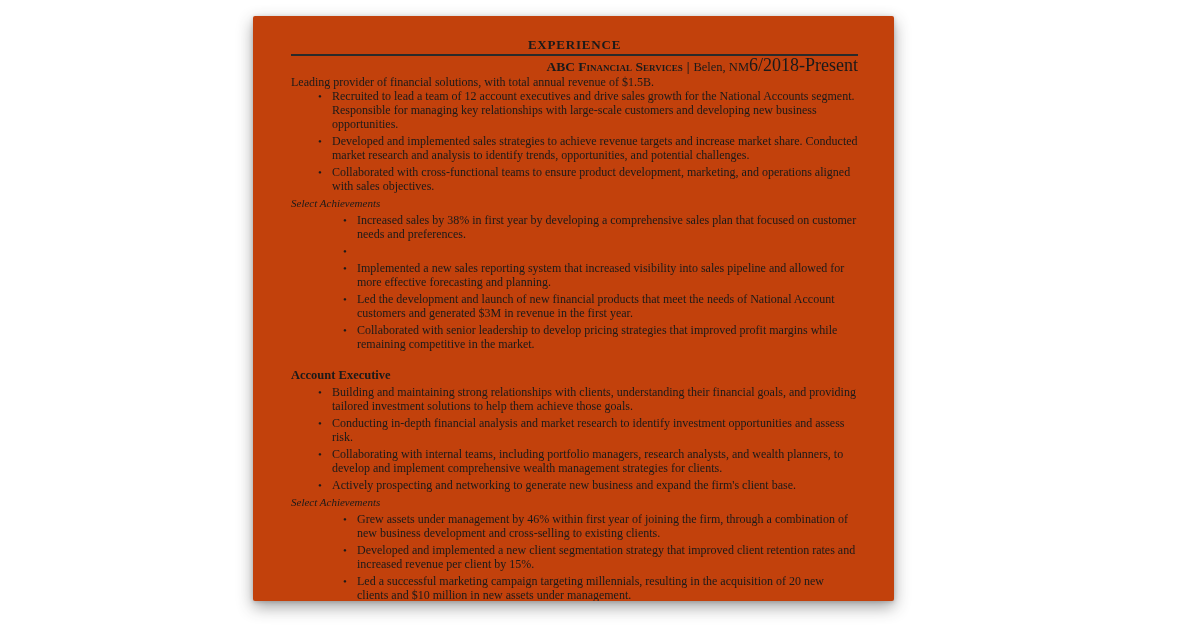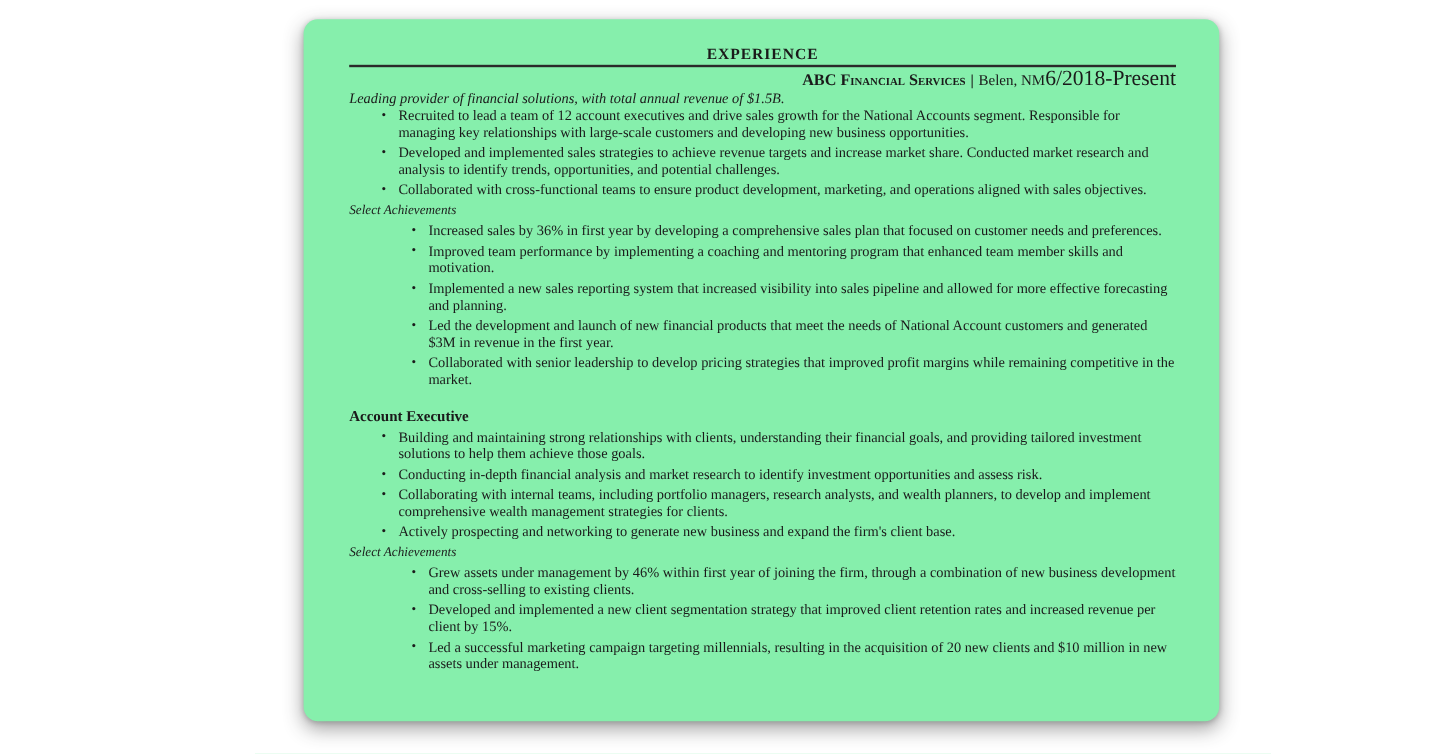--- a/index.html
+++ b/index.html
@@ -6,23 +6,23 @@
   html, body {
     width: 1200px; height: 628px;
     background: #ffffff;
     font-family: "Liberation Serif", serif;
     color: #1a1a1a;
     overflow: hidden;
   }
   .sheet {
     position: absolute;
     left: 253px; top: 16px;
-    width: 763px; height: 585px;
-    background: #86efac;
-    border-radius: 12px;
+    width: 641px; height: 585px;
+    background: #c2410c;
+    border-radius: 2px;
     box-shadow: 0 6px 16px rgba(50,50,50,0.45), 0 1px 4px rgba(0,0,0,0.18);
     padding: 22px 36px 12px 38px;
     overflow: hidden;
   }
   .section-title {
     text-align: center;
     font-weight: bold;
     font-size: 13px;
     letter-spacing: 0.8px;
     line-height: 14px;
@@ -38,21 +38,20 @@
   }
   .company {
     font-weight: bold;
     font-variant: small-caps;
     font-size: 13.5px;
   }
   .sep { font-weight: bold; font-size: 12.5px; }
   .location { font-size: 12.5px; }
   .dates { font-size: 18px; white-space: nowrap; }
   .tagline {
-    font-style: italic;
     font-size: 12px;
     line-height: 14px;
   }
   .job-title {
     font-weight: bold;
     font-size: 12.5px;
     line-height: 15px;
     margin-bottom: 2px;
   }
   .bullet {
@@ -108,25 +107,24 @@
         <span class="dot">•</span>
         <span>Collaborated with cross-functional teams to ensure product development, marketing, and operations aligned with sales objectives.</span>
       </div>
     </div>
 
     <div class="ach-label">Select Achievements</div>
 
     <div class="bullets">
       <div class="bullet lvl2">
         <span class="dot">•</span>
-        <span>Increased sales by 36% in first year by developing a comprehensive sales plan that focused on customer needs and preferences.</span>
+        <span>Increased sales by 38% in first year by developing a comprehensive sales plan that focused on customer needs and preferences.</span>
       </div>
       <div class="bullet lvl2">
         <span class="dot">•</span>
-        <span>Improved team performance by implementing a coaching and mentoring program that enhanced team member skills and motivation.</span>
       </div>
       <div class="bullet lvl2">
         <span class="dot">•</span>
         <span>Implemented a new sales reporting system that increased visibility into sales pipeline and allowed for more effective forecasting and planning.</span>
       </div>
       <div class="bullet lvl2">
         <span class="dot">•</span>
         <span>Led the development and launch of new financial products that meet the needs of National Account customers and generated $3M in revenue in the first year.</span>
       </div>
       <div class="bullet lvl2">

